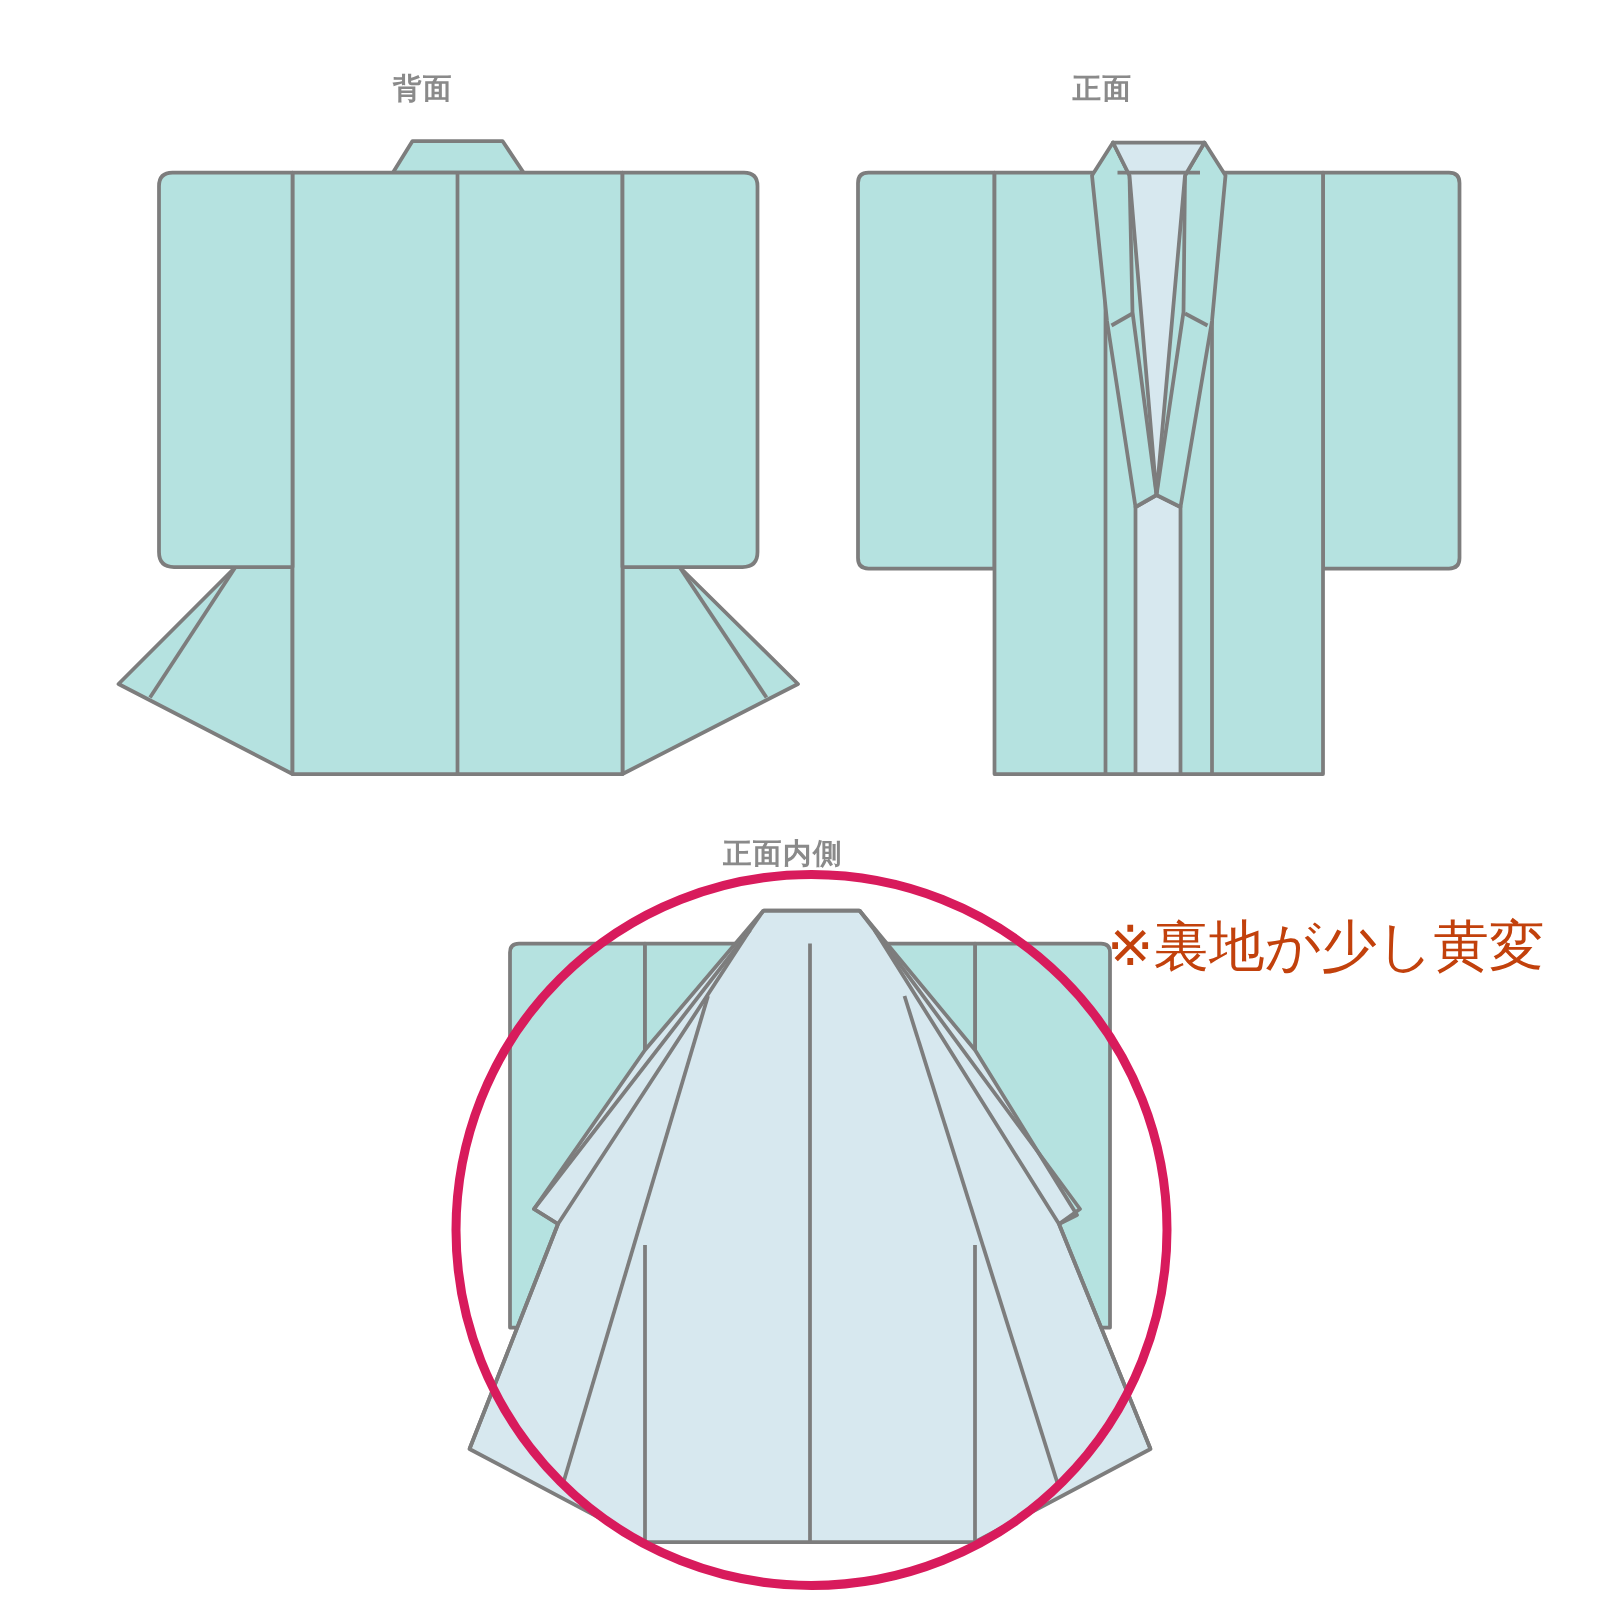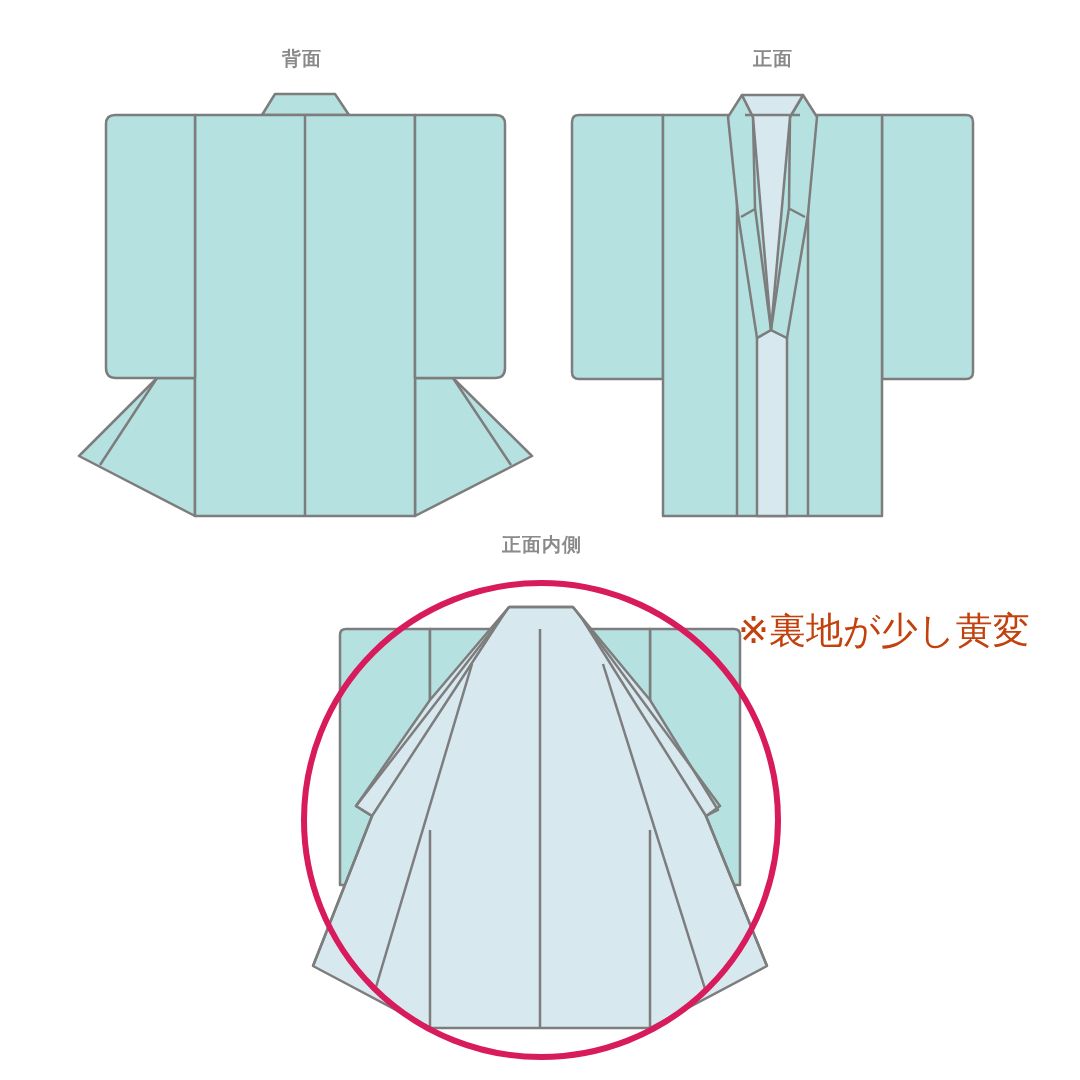--- a/index.html
+++ b/index.html
@@ -1,22 +1,22 @@
 <!DOCTYPE html>
 <html><head>
   <meta charset="utf-8">
   <style>
     html, body { margin: 0; padding: 0; background: #ffffff; }
     body { width: 1080px; height: 1080px; position: relative; overflow: hidden;
            font-family: "DejaVu Sans", "Liberation Sans", sans-serif; }
     .label { position: absolute; color: #8a8a8a; font-weight: bold; font-size: 19px;
-             letter-spacing: 1px; text-align: center; }
+             letter-spacing: 1px; text-align: left; }
     #lbl-back { left: 262px; top: 46px; width: 80px; }
-    #lbl-front { left: 733px; top: 46px; width: 80px; font-family: Liberation Serif, serif; }
-    #lbl-inner { left: 482px; top: 532px; width: 120px; }
+    #lbl-front { left: 715px; top: 46px; width: 80px; font-family: Liberation Serif, serif; }
+    #lbl-inner { left: 482px; top: 556px; width: 120px; }
     .note { position: absolute; left: 738px; top: 606px; font-size: 37px; color: #c2410c;
             font-family: "DejaVu Sans", sans-serif; white-space: nowrap; }
     svg { position: absolute; left: 0; top: 0; }
   </style>
 </head>
 <body>
 
 <svg width="1080" height="1080" viewBox="0 0 1080 1080">
   <g fill="#b5e2e0" stroke="#7d7d7d" stroke-width="2.5" stroke-linejoin="round">
 

